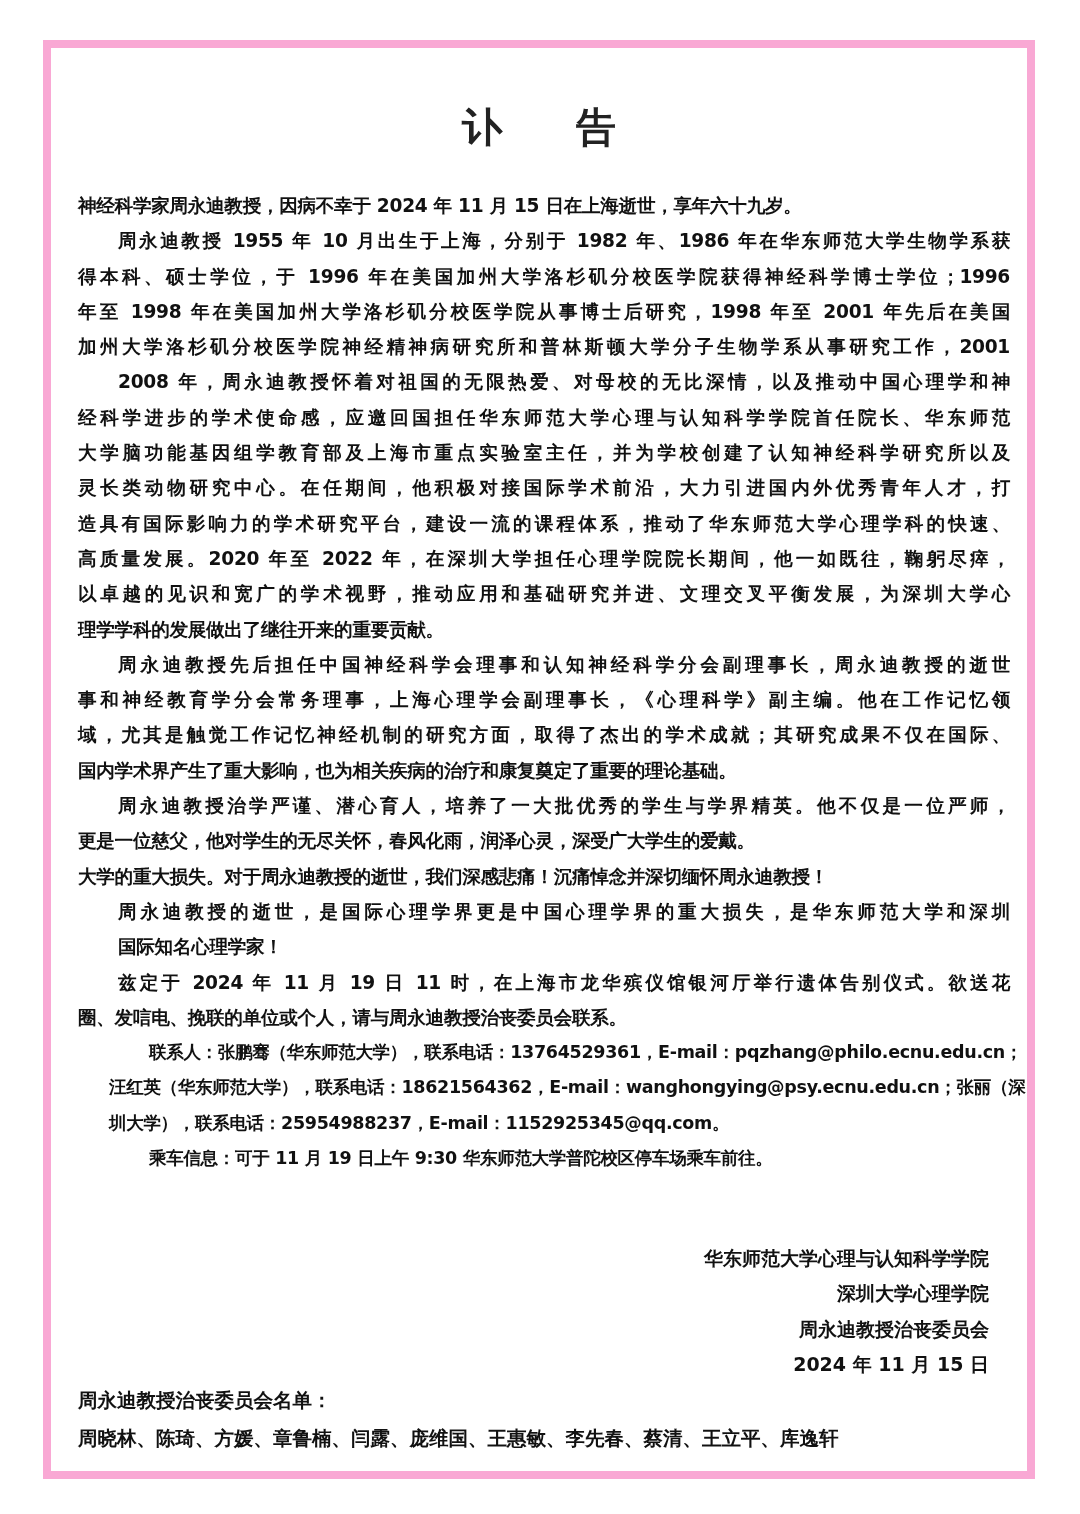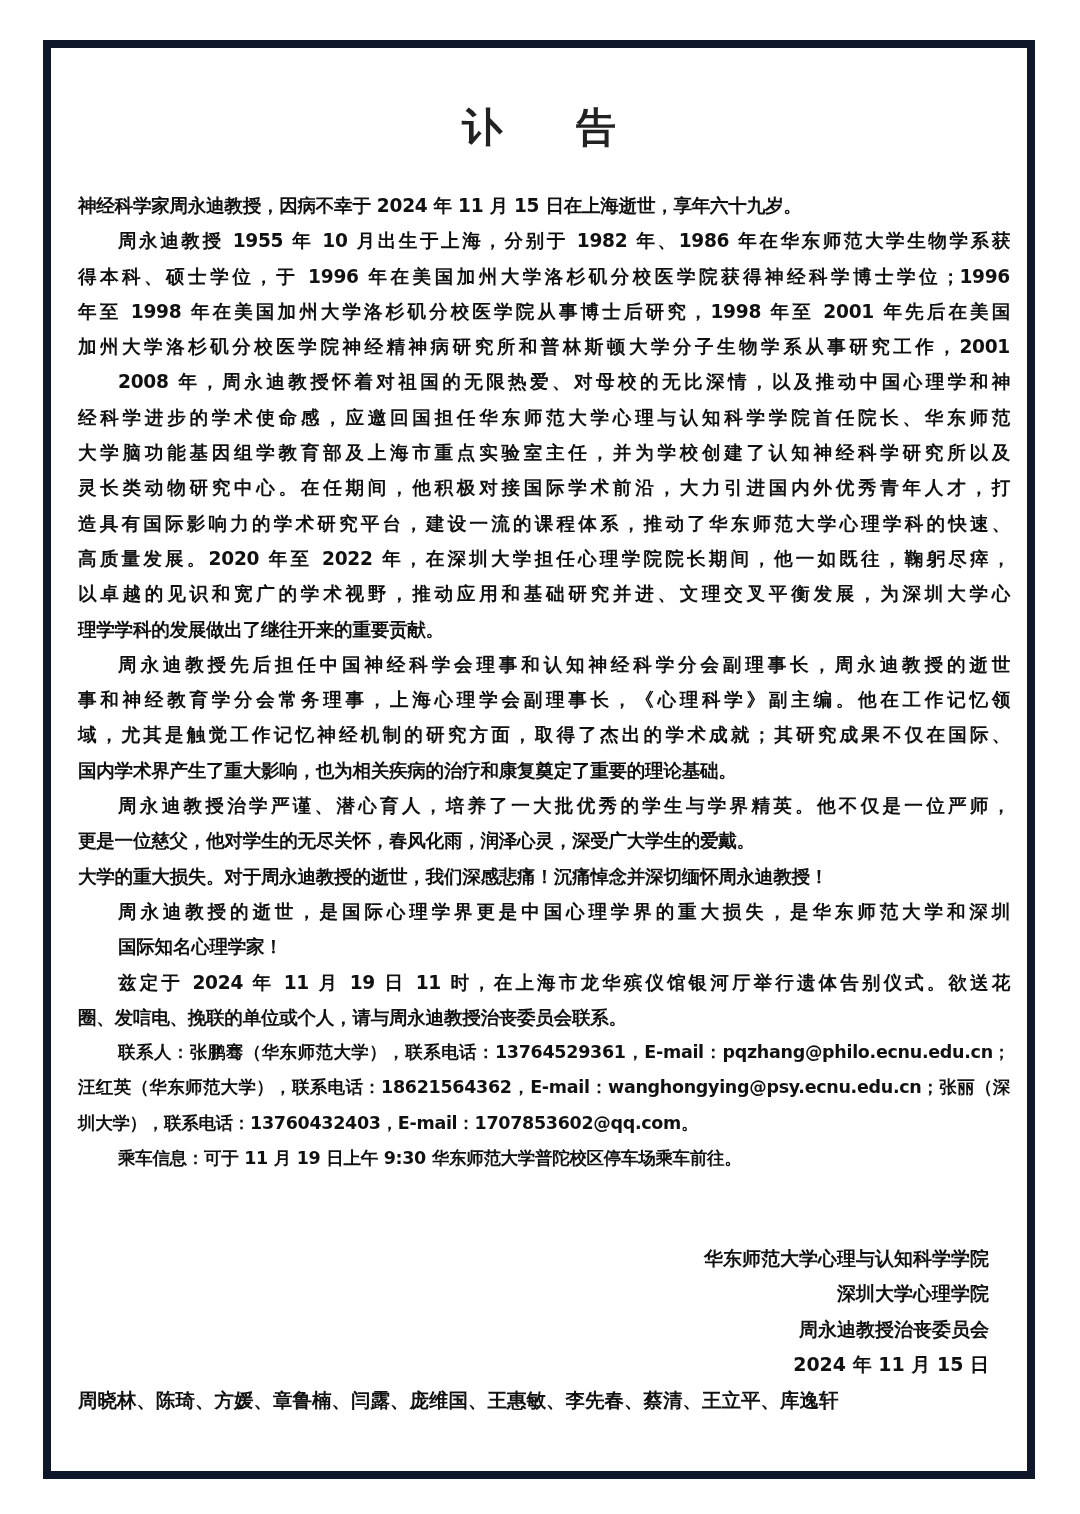--- a/index.html
+++ b/index.html
@@ -4,38 +4,38 @@
   <style>
     html, body { margin: 0; padding: 0; background: #ffffff; }
     body {
       width: 1080px; height: 1514px; position: relative; overflow: hidden;
       font-family: "DejaVu Sans", "Liberation Sans", sans-serif;
       color: #111111;
     }
     .frame {
       position: absolute; left: 43px; top: 40px;
       width: 976px; height: 1423px;
-      border: 8px solid #0f172a; background: #ffffff;
+      border: 8px solid #f9a8d4; background: #ffffff;
     }
     .title {
       position: absolute; left: 0; right: 0; top: 52px;
       text-align: center; font-size: 40px; font-weight: bold;
       letter-spacing: 74px; text-indent: 74px; color: #222222;
     }
     .body {
       position: absolute; left: 27px; top: 140px; width: 932px;
     }
     .line {
       height: 35.3px; line-height: 35.3px; font-size: 18.6px; font-weight: bold;
       white-space: nowrap; overflow: visible; text-align: justify;
       text-align-last: justify; letter-spacing: -0.3px;
     }
     .line.last { text-align-last: left; }
     .line.indent { padding-left: 40px; }
-    .line.mono { font-family: "DejaVu Sans", "DejaVu Sans Mono", monospace; font-size: 17.5px; }
+    .line.mono { font-family: "DejaVu Sans", "DejaVu Sans Mono", monospace; font-size: 17.5px; margin-left: 31px; }
     .sign {
       position: absolute; right: 38px; top: 1193px; text-align: right;
     }
     .sign .sline {
       height: 35.3px; line-height: 35.3px; font-size: 19px; font-weight: bold;
       white-space: nowrap;
     }
     .committee { position: absolute; left: 27px; top: 1334px; width: 932px; }
     .committee .cline {
       height: 38px; line-height: 38px; font-size: 19.5px; font-weight: bold; white-space: nowrap;
@@ -76,28 +76,29 @@
     <div class="line last">大学的重大损失。对于周永迪教授的逝世，我们深感悲痛！沉痛悼念并深切缅怀周永迪教授！</div>
     <div class="line indent">周永迪教授的逝世，是国际心理学界更是中国心理学界的重大损失，是华东师范大学和深圳</div>
 
     <div class="line indent last">国际知名心理学家！</div>
 
     <div class="line indent">兹定于 2024 年 11 月 19 日 11 时，在上海市龙华殡仪馆银河厅举行遗体告别仪式。欲送花</div>
     <div class="line last">圈、发唁电、挽联的单位或个人，请与周永迪教授治丧委员会联系。</div>
 
     <div class="line indent mono">联系人：张鹏骞（华东师范大学），联系电话：13764529361，E-mail：pqzhang@philo.ecnu.edu.cn；</div>
     <div class="line mono">汪红英（华东师范大学），联系电话：18621564362，E-mail：wanghongying@psy.ecnu.edu.cn；张丽（深</div>
-    <div class="line last mono">圳大学），联系电话：13760432403，E-mail：1707853602@qq.com。</div>
+    <div class="line last mono">圳大学），联系电话：25954988237，E-mail：1152925345@qq.com。</div>
 
     <div class="line indent last mono">乘车信息：可于 11 月 19 日上午 9:30 华东师范大学普陀校区停车场乘车前往。</div>
   </div>
 
   <div class="sign">
     <div class="sline">华东师范大学心理与认知科学学院</div>
     <div class="sline">深圳大学心理学院</div>
     <div class="sline">周永迪教授治丧委员会</div>
     <div class="sline">2024 年 11 月 15 日</div>
   </div>
 
   <div class="committee">
+    <div class="cline">周永迪教授治丧委员会名单：</div>
     <div class="cline">周晓林、陈琦、方媛、章鲁楠、闫露、庞维国、王惠敏、李先春、蔡清、王立平、库逸轩</div>
   </div>
 </div>
 
 </body></html>

